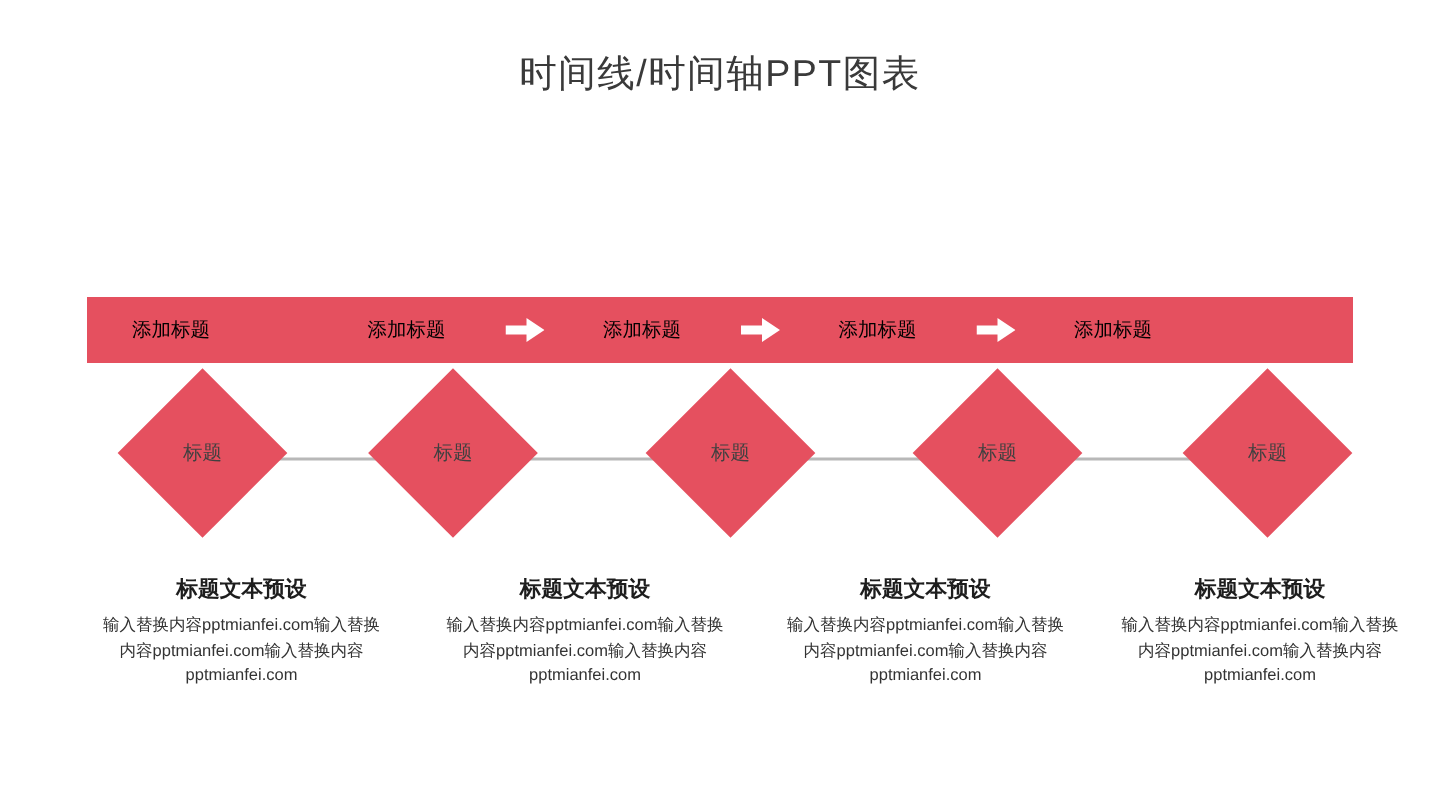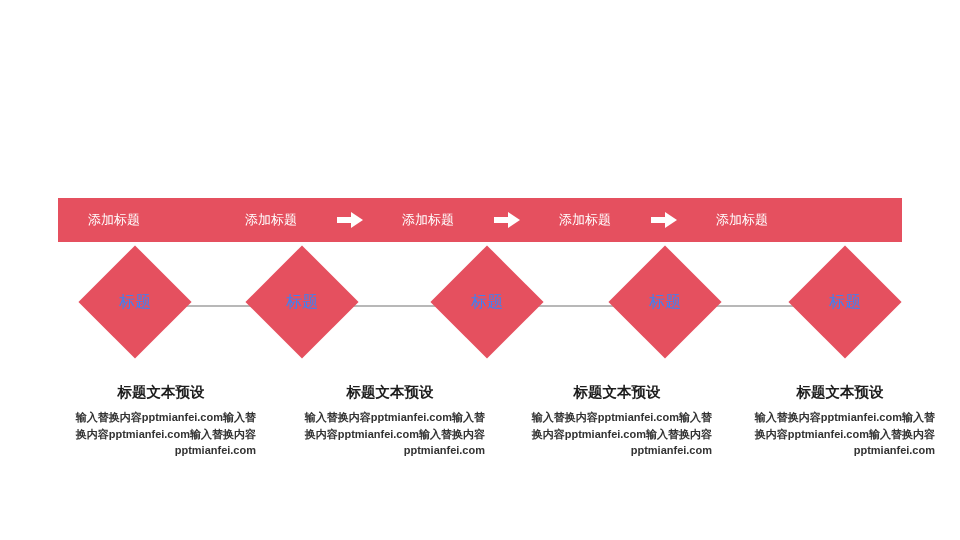--- a/index.html
+++ b/index.html
@@ -36,21 +36,21 @@
     background: #e5505f;
     display: flex;
     align-items: center;
   }
   .banner-cell {
     display: flex;
     align-items: center;
     justify-content: center;
     height: 100%;
     font-size: 13px;
-    color: #ffffff;
+    color: #000000;
     white-space: nowrap;
   }
   .banner-label { width: 112px; }
   .banner-gap   { width: 45px; }
   .banner-arrow {
     width: 45px;
     display: flex;
     align-items: center;
     justify-content: center;
   }
@@ -74,22 +74,22 @@
     position: absolute;
     left: 0; top: 0;
   }
   .diamond-label {
     position: absolute;
     left: 0; top: 0;
     width: 80px; height: 80px;
     display: flex;
     align-items: center;
     justify-content: center;
-    font-size: 16px;
-    color: #3b82f6;
+    font-size: 13px;
+    color: #404040;
     white-space: nowrap;
   }
   .connector {
     position: absolute;
     top: 40px;
     height: 7px;
   }
   .connector .line {
     position: absolute;
     left: 0; top: 3px;
@@ -116,29 +116,29 @@
     font-weight: bold;
     color: #1d1d1d;
     text-align: center;
     white-space: nowrap;
     margin-bottom: 7px;
   }
   .tb-body {
     font-size: 11px;
     line-height: 16.5px;
     color: #333333;
-    text-align: right;
-    font-weight: bold;
+    text-align: center;
   }
 </style>
 </head>
 <body>
 
 <div id="slide">
 
+  <div id="page-title">时间线/时间轴PPT图表</div>
 
   <div id="banner">
       <div class="banner-cell banner-label">添加标题</div>
       <div class="banner-cell banner-gap"></div>
       <div class="banner-cell banner-label">添加标题</div>
       <div class="banner-cell banner-arrow">
         <svg width="26" height="16" viewBox="0 0 26 16" aria-hidden="true">
           <path d="M0 5 H14 V0 L26 8 L14 16 V11 H0 Z" fill="#ffffff"></path>
         </svg>
       </div>

